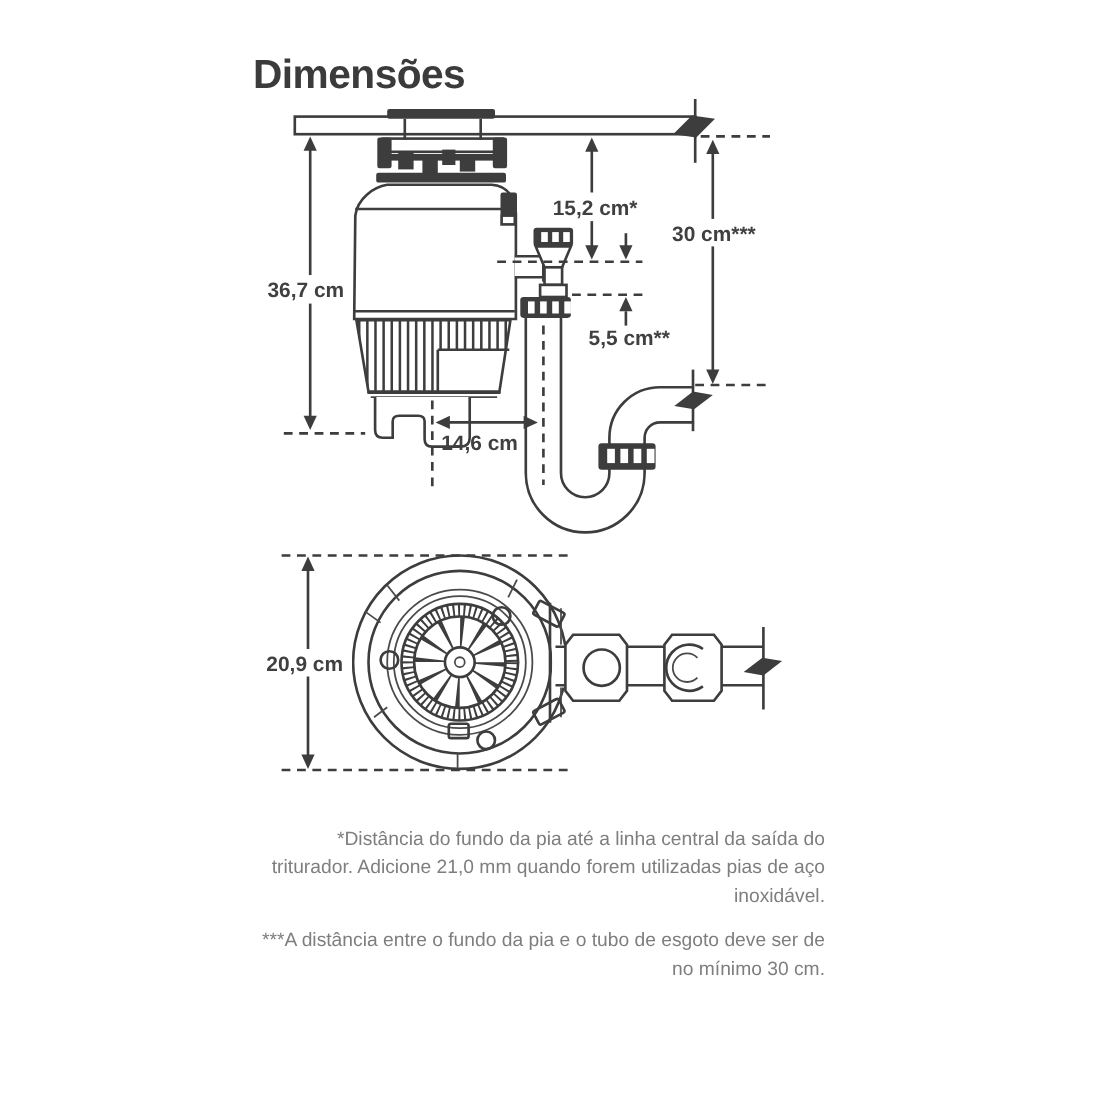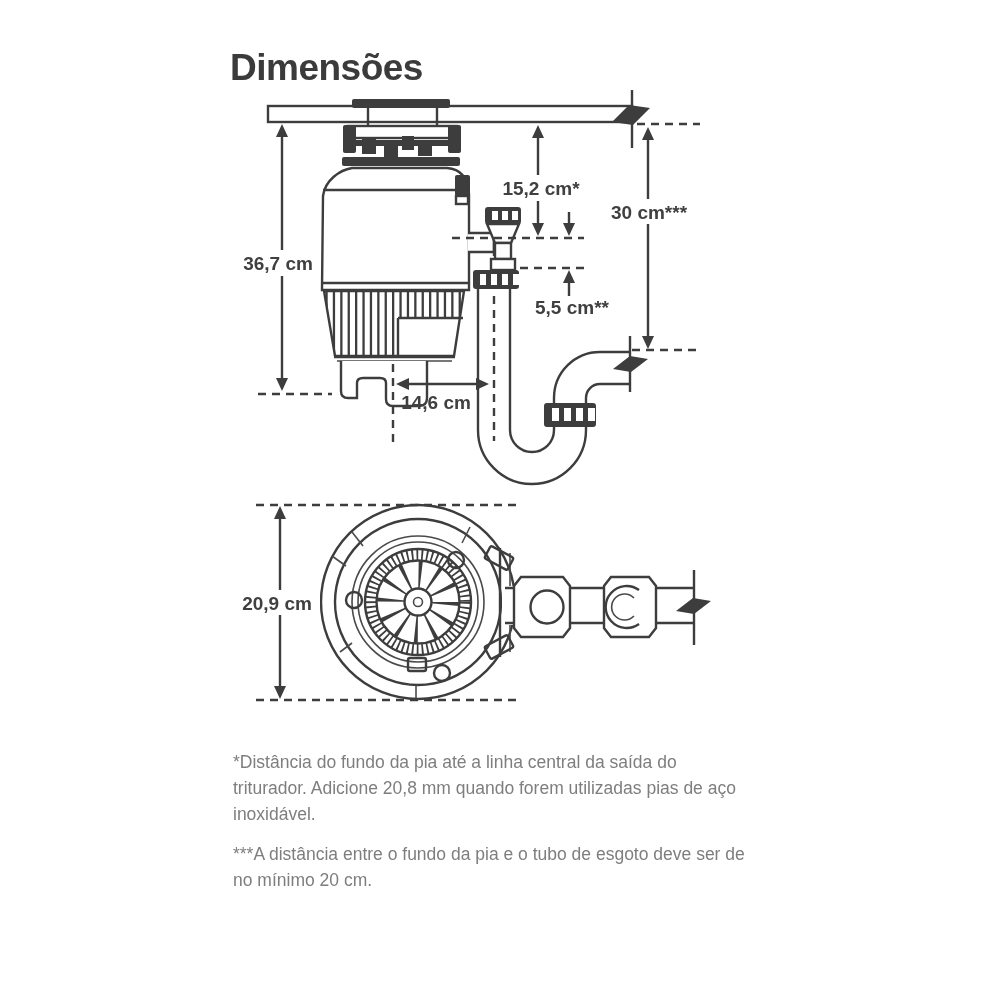--- a/index.html
+++ b/index.html
@@ -1,17 +1,17 @@
 <!DOCTYPE html>
 <html><head>
 <meta charset="utf-8">
 <style>
   html,body{margin:0;padding:0;background:#ffffff;}
   .page{position:relative;width:1000px;height:1000px;background:#fff;overflow:hidden;
-        font-family:"Liberation Sans",sans-serif;}
+        font-family:"Liberation Sans",sans-serif;text-align:right;}
   .title{position:absolute;left:230px;top:22px;font-size:37px;font-weight:bold;
          color:#3b3b3b;letter-spacing:-0.5px;}
   .footnotes{position:absolute;left:233px;top:749px;width:517px;color:#7e7e7e;
              font-size:17.5px;line-height:26px;}
   .footnotes p{margin:0 0 14px 0;}
   svg{position:absolute;left:0;top:0;}
   .ln{stroke:#3d3d3d;stroke-width:2.4;fill:none;}
   .lnw{stroke:#3d3d3d;stroke-width:2.4;fill:#ffffff;}
   .thin{stroke:#4a4a4a;stroke-width:1.6;fill:none;}
   .dk{fill:#3d3d3d;stroke:none;}
@@ -232,17 +232,17 @@
         <line class="ln" x1="280" y1="517" x2="280" y2="687"></line>
         <polygon class="dk" points="280,506 274,519 286,519"></polygon>
         <polygon class="dk" points="280,699 274,686 286,686"></polygon>
         <rect class="wbg" x="236" y="590" width="84" height="25"></rect>
         <text class="dim" x="277" y="610">20,9 cm</text>
       </g>
     </g>
   </svg>
 
   <div class="footnotes">
-    <p>*Distância do fundo da pia até a linha central da saída do triturador. Adicione 20,8 mm quando forem utilizadas pias de aço inoxidável.</p>
-    <p>***A distância entre o fundo da pia e o tubo de esgoto deve ser de no mínimo 20 cm.</p>
+    <p>*Distância do fundo da pia até a linha central da saída do triturador. Adicione 21,0 mm quando forem utilizadas pias de aço inoxidável.</p>
+    <p>***A distância entre o fundo da pia e o tubo de esgoto deve ser de no mínimo 30 cm.</p>
   </div>
 
 </div>
 
 </body></html>

